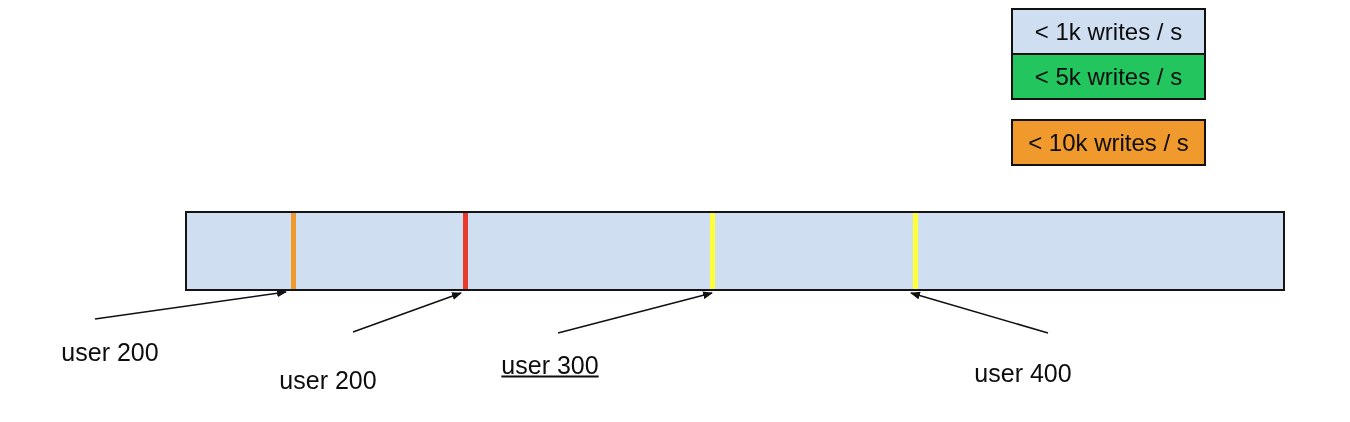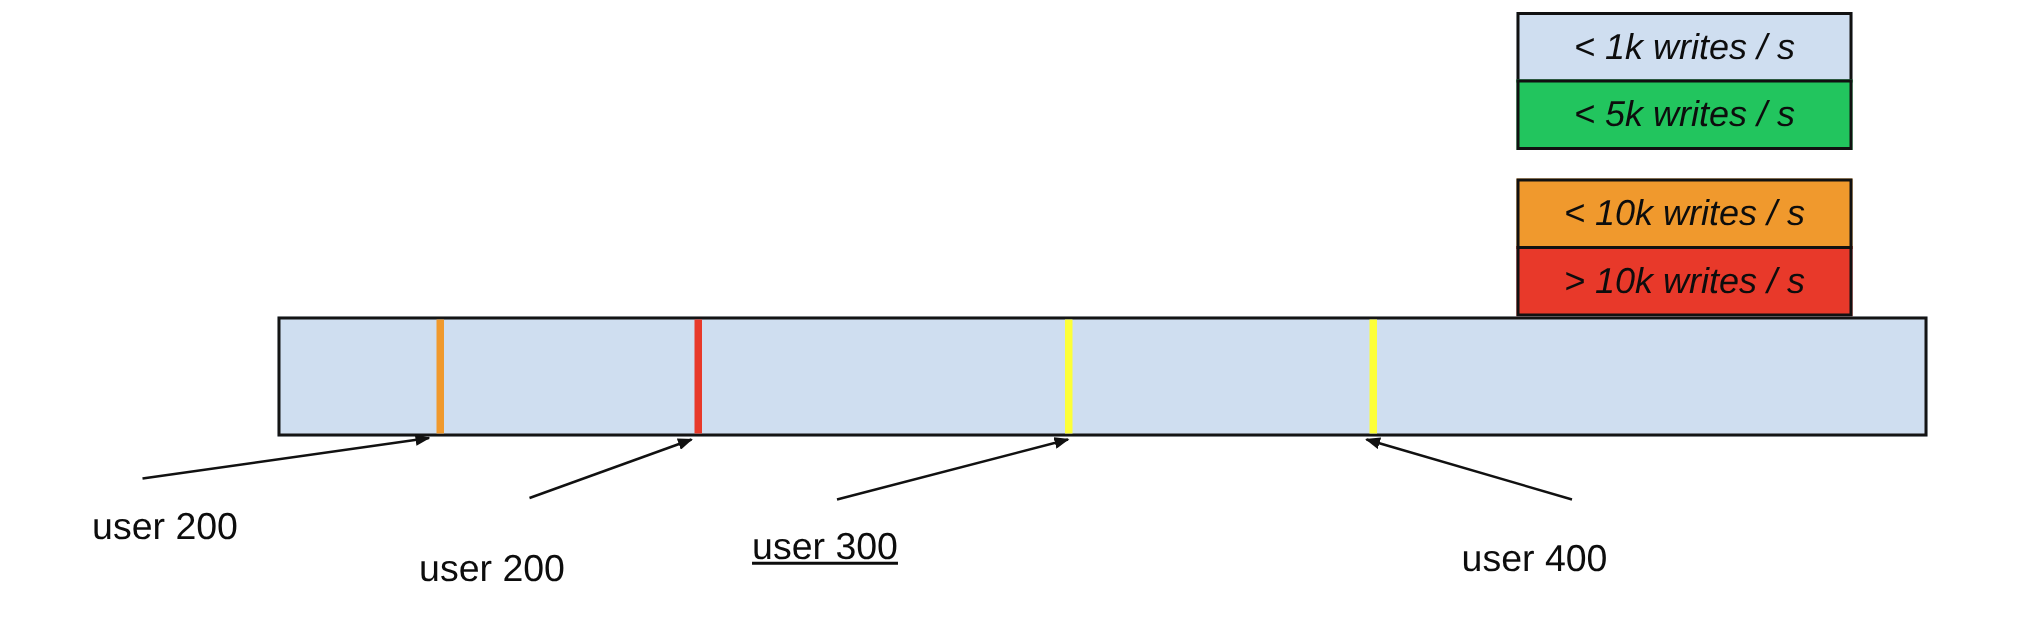--- a/index.html
+++ b/index.html
@@ -20,22 +20,21 @@
     left: 197px;
     top: 148px;
     font-size: 25px;
     color: #0d0d0d;
     white-space: nowrap;
   }
   .legend {
     position: absolute;
     left: 1011px;
     top: 8px;
-    width: 224px;
-    font-style: italic;
+    width: 195px;
   }
   .legend-row {
     box-sizing: border-box;
     height: 47px;
     border: 2px solid #111111;
     margin-top: -2px;
     display: flex;
     align-items: center;
     justify-content: center;
     font-size: 24px;
@@ -82,23 +81,20 @@
   <div class="legend" id="legend">
       <div class="legend-row" style="background: rgb(207, 222, 240);">
         <span>&lt; 1k writes / s</span>
       </div>
       <div class="legend-row" style="background: #22c55e;">
         <span>&lt; 5k writes / s</span>
       </div>
       <div class="legend-row" style="background: rgb(240, 153, 45); margin-top: 19px;">
         <span>&lt; 10k writes / s</span>
       </div>
-      <div class="legend-row" style="background: rgb(232, 57, 42);">
-        <span>&gt; 10k writes / s</span>
-      </div>
     </div>
 
   <div class="bar" id="bar" style="background: rgb(207, 222, 240); border-color: rgb(20, 20, 20);">
       <div class="marker" style="left: 104.2px; background: rgb(240, 153, 45);"></div>
       <div class="marker" style="left: 275.8px; background: rgb(232, 57, 42);"></div>
       <div class="marker" style="left: 523.3px; background: rgb(253, 255, 56);"></div>
       <div class="marker" style="left: 725.7px; background: rgb(253, 255, 56);"></div>
     </div>
 
   <svg class="arrows" id="arrows" viewBox="0 0 1350 422" xmlns="http://www.w3.org/2000/svg">

